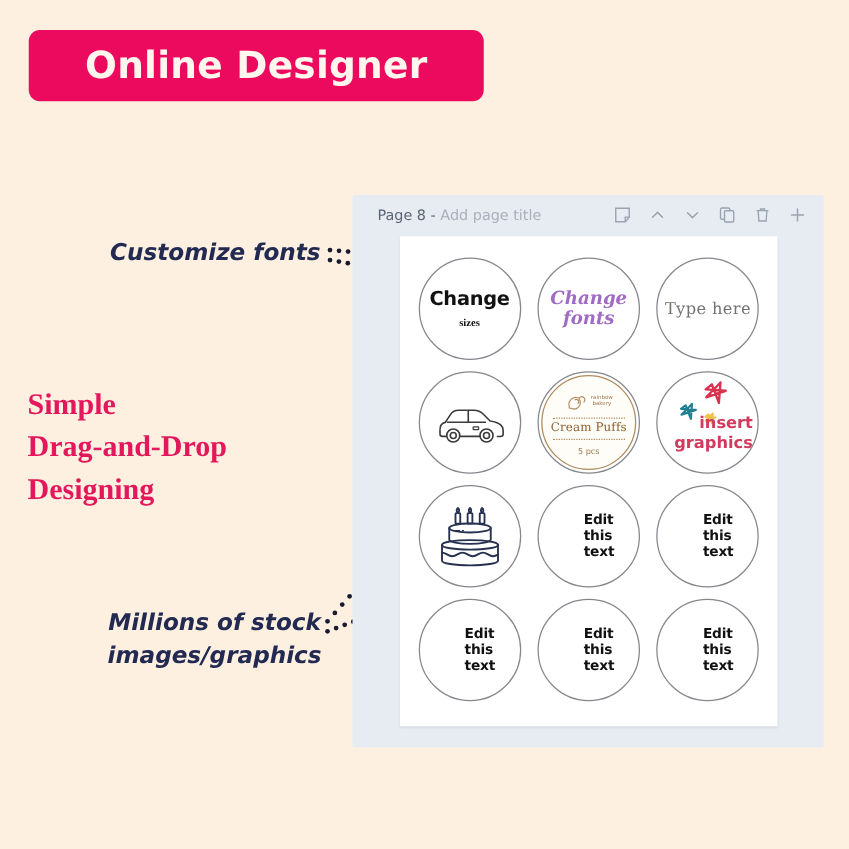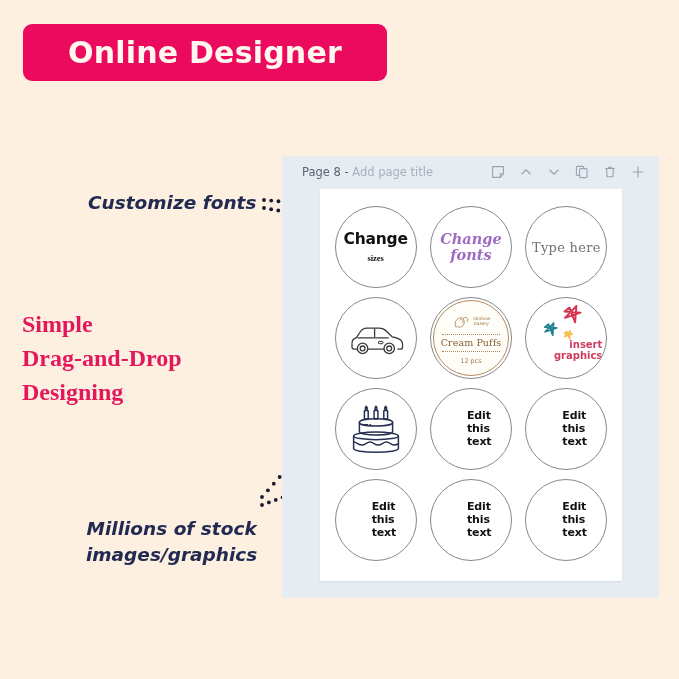--- a/index.html
+++ b/index.html
@@ -33,21 +33,21 @@
     position:absolute;
     color:#222A52;
     font-weight:700;
     font-size:18.5px;
     font-family:"DejaVu Sans", sans-serif;
     line-height:1.42;
     white-space:pre-line;
     font-style:italic;
   }
   #anno-fonts{ left:88px; top:190px; }
-  #anno-stock{ left:86px; top:516px; text-align:center; }
+  #anno-stock{ left:86px; top:486px; text-align:center; }
 
   #headline{
     position:absolute; left:22px; top:307px;
     color:#E3175B;
     font-weight:700;
     font-size:24px;
     line-height:1.42;
     font-family:Liberation Serif, serif;
     white-space:pre-line;
   }
@@ -174,21 +174,21 @@
     font-family:"DejaVu Sans", sans-serif;
     font-size:6.5px; color:#A07B4E; margin-top:3px;
   }
 
   
   .graphics-wrap{ position:relative; width:82px; height:82px; }
   .graphics-wrap svg{ position:absolute; left:0; top:0; }
   .t-insert{
     position:absolute; right:5px; bottom:16px;
     font-family:"DejaVu Sans", sans-serif;
-    font-size:10px; font-weight:700;
+    font-size:13px; font-weight:700;
     color:#D23A5E; line-height:1.18;
     text-align:right; white-space:pre-line;
   }
 
   .icon-art{ display:block; }
 </style>
 </head>
 <body>
 
 <div id="title-badge">
@@ -394,21 +394,21 @@
                 <path d="M11.3 4.3c1.1-1.1 2.8-1.2 3.8-.2s.9 2.7-.2 3.8"></path>
                 <path d="M7.8 6.1c.8-.8 2-.8 2.7 0s.6 2-.2 2.8"></path>
                 <path d="M2.9 12.5l1.2-.4M4.4 13.4l.6-1.1"></path>
               </svg>
               <div class="bakery-brand">rainbow
 bakery</div>
             </div>
             <div class="dotline"></div>
             <div class="bakery-name">Cream Puffs</div>
             <div class="dotline"></div>
-            <div class="bakery-qty">12 pcs</div>
+            <div class="bakery-qty">5 pcs</div>
           </div>
         </div>
       </div>
 
       <div class="cell">
         <div class="circle">
           <div class="graphics-wrap">
             <svg width="82" height="82" viewBox="0 0 82 82" fill="none" stroke-linejoin="round" stroke-linecap="round">
               <g stroke="#D6344F" stroke-width="1.9" fill="none">
                 <path d="M44.5 9.5l5.6 14.8 1.3-16.3-11.4 11.8 15.6-5.2-16.1-1.1z"></path>

